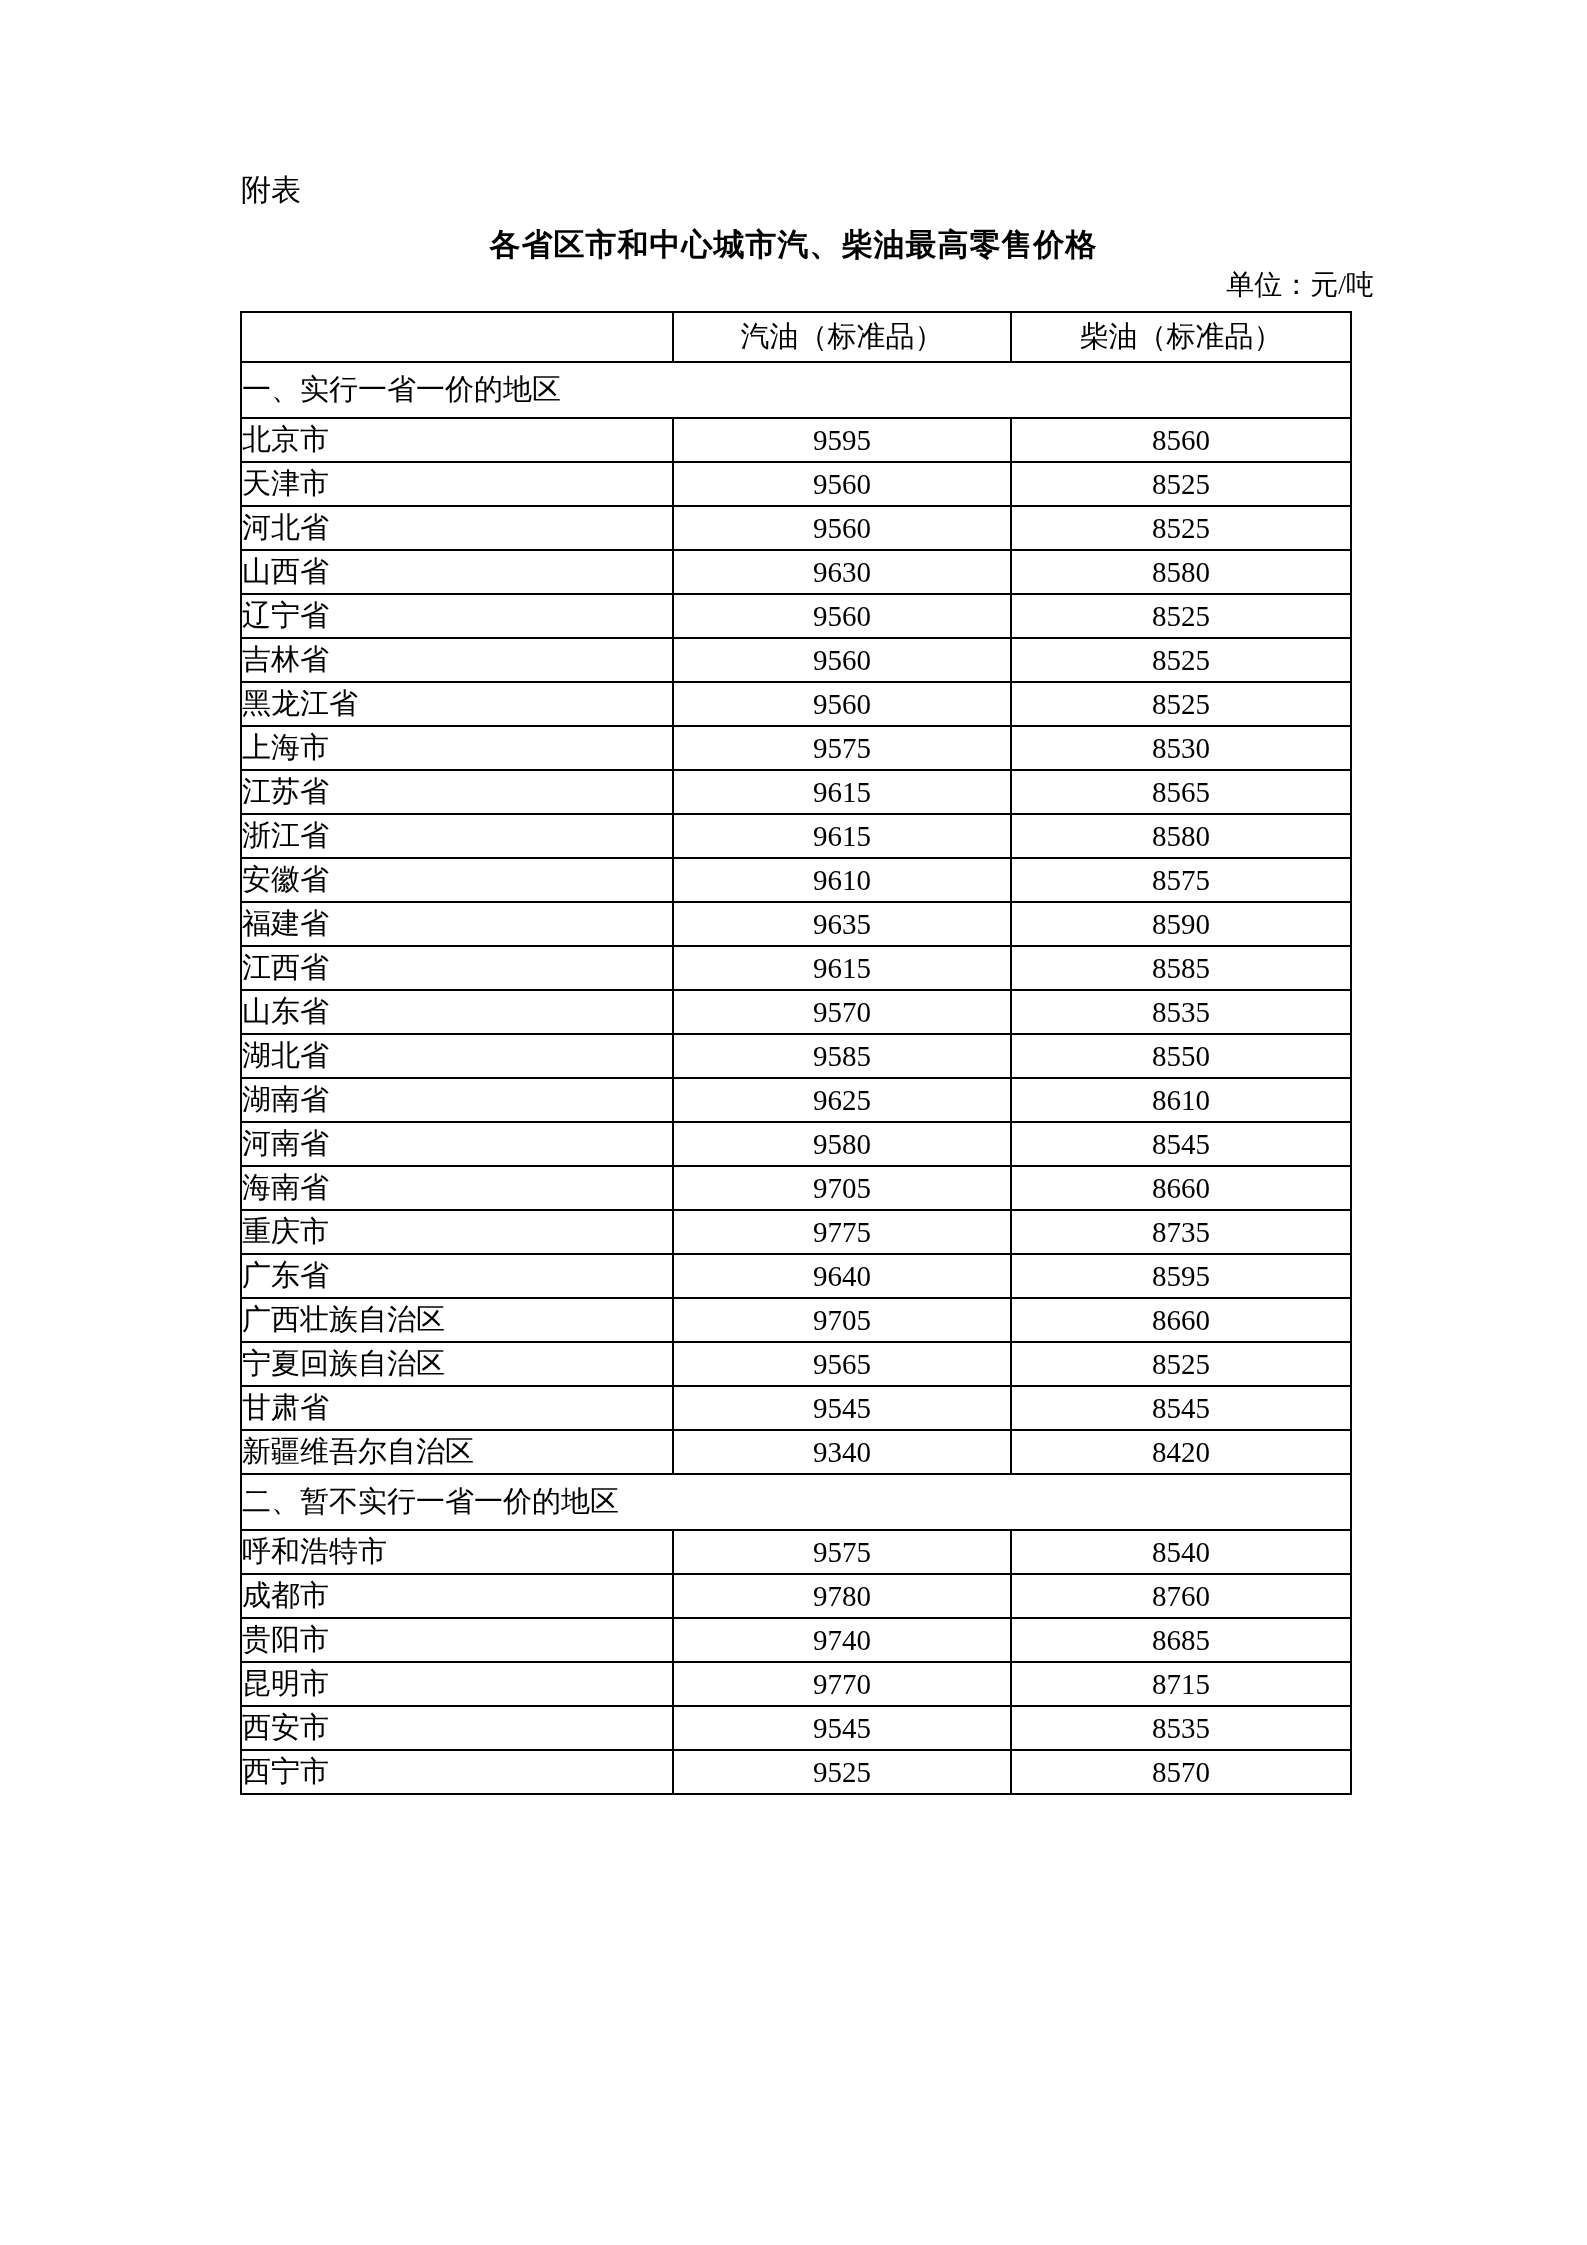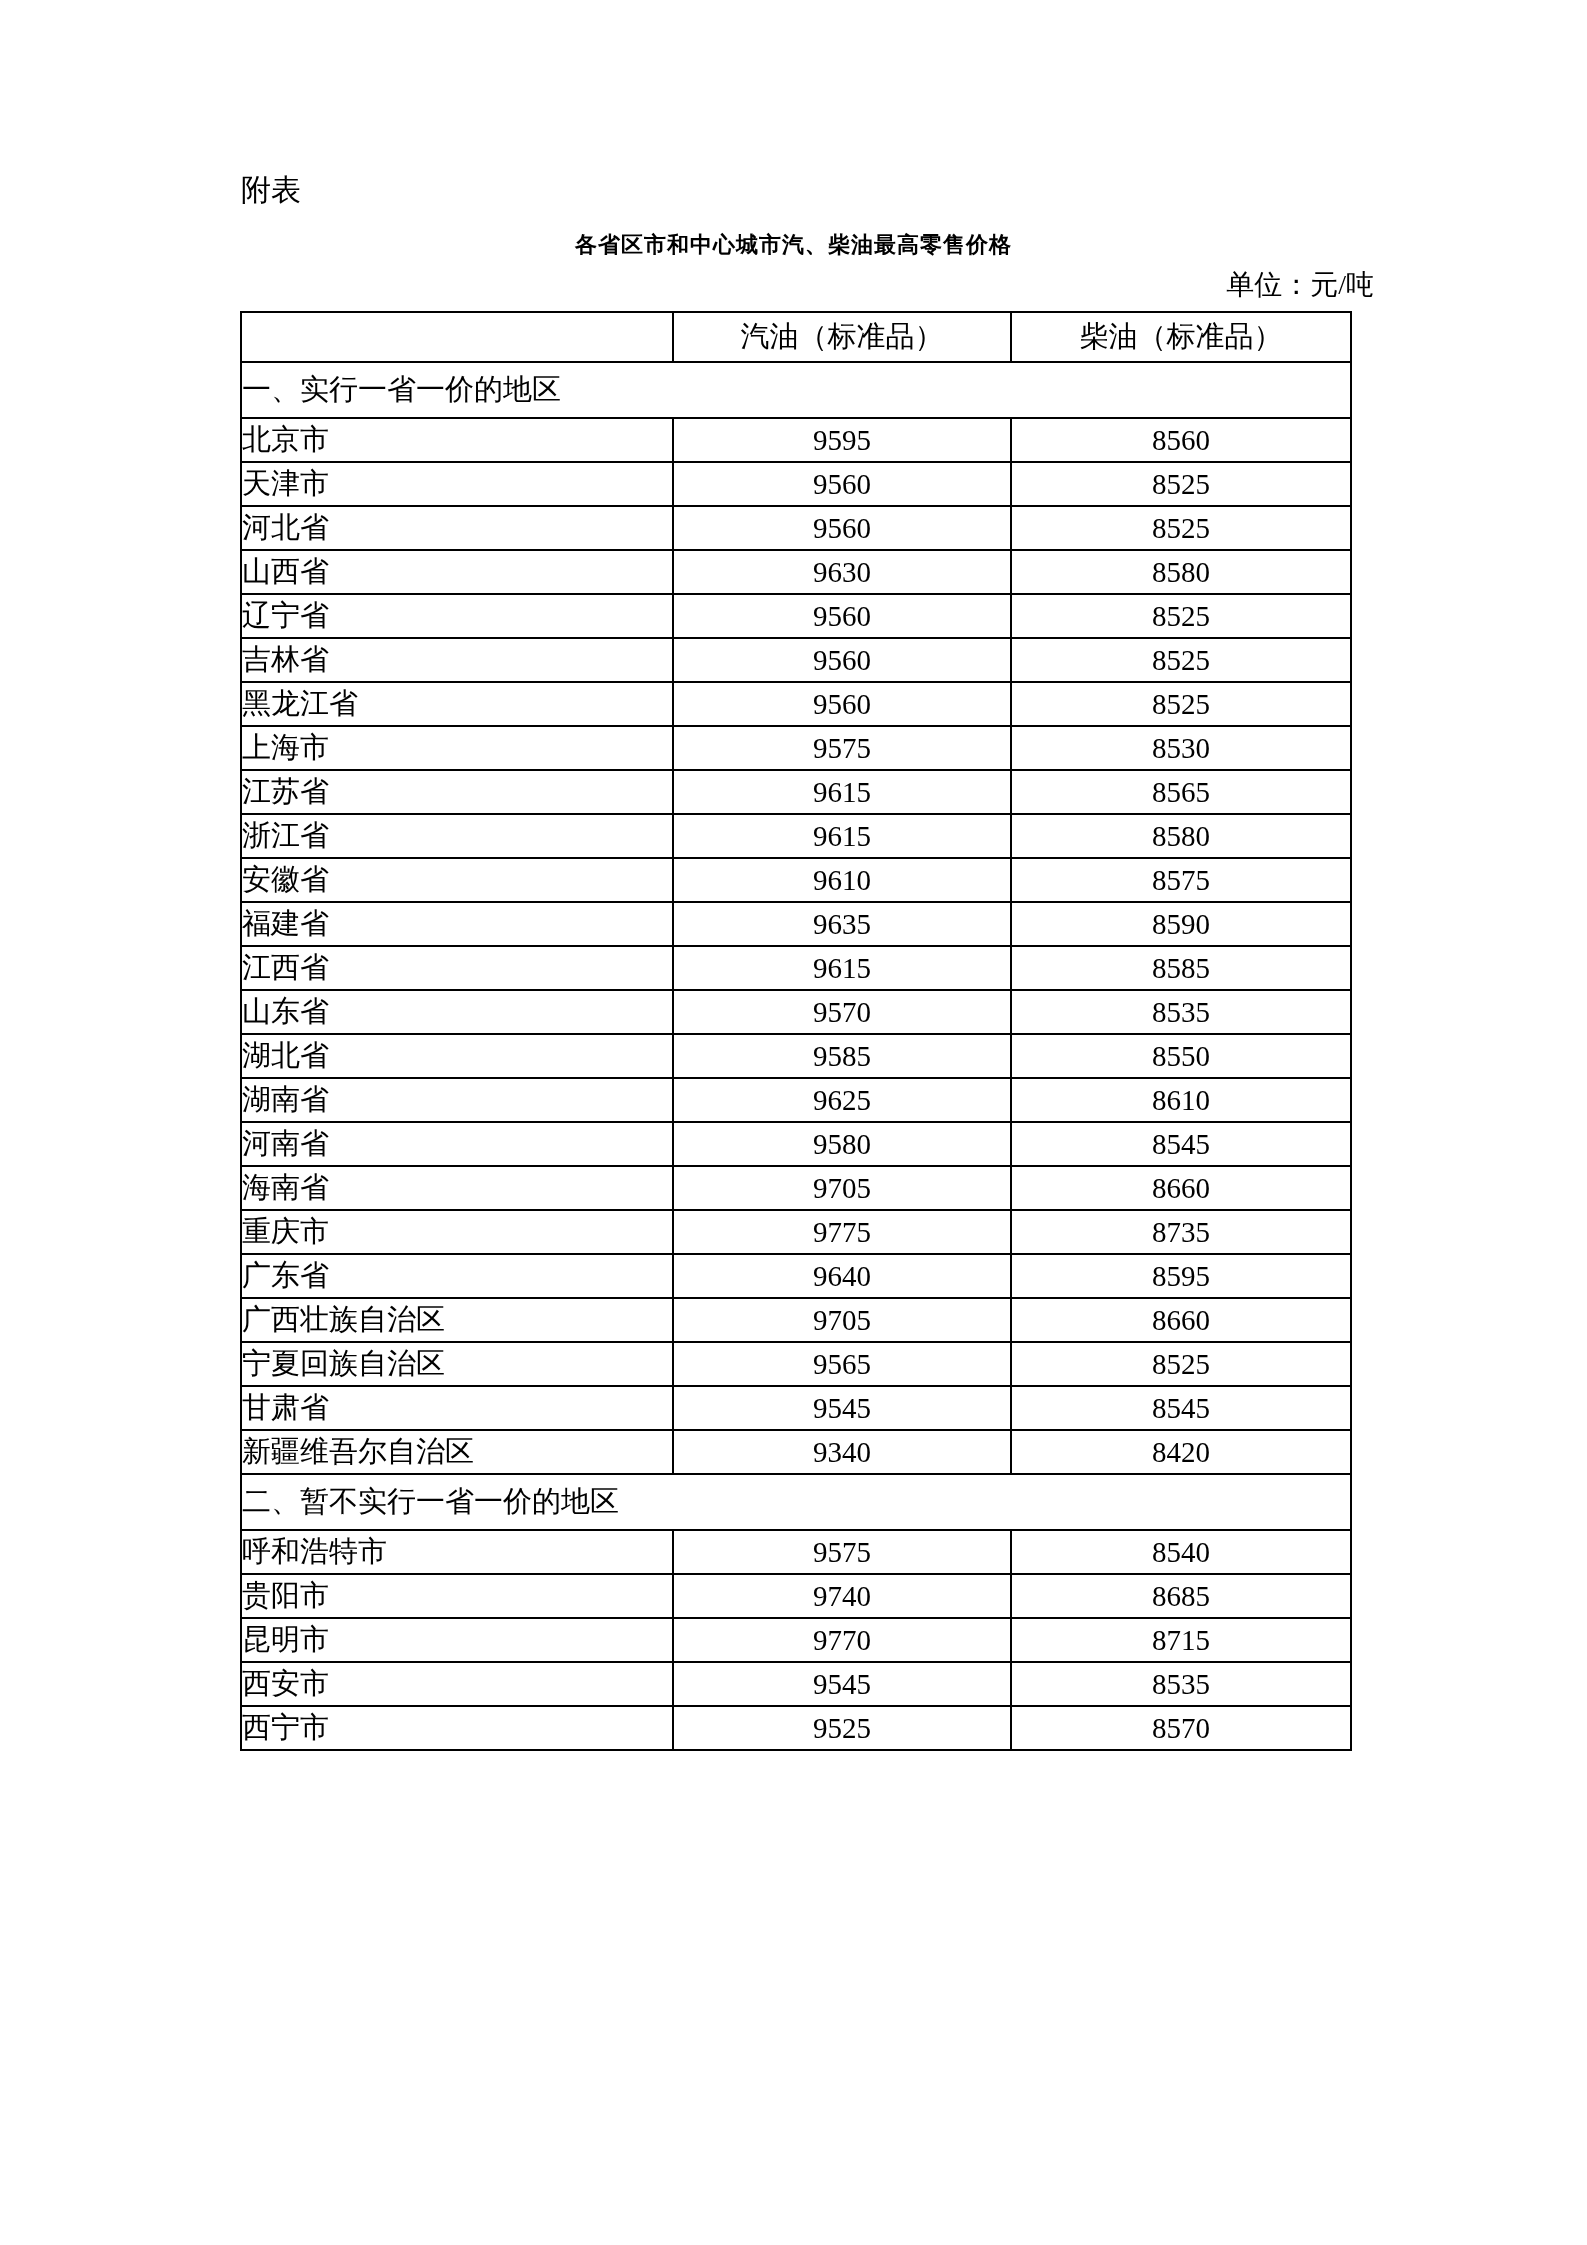--- a/index.html
+++ b/index.html
@@ -25,21 +25,21 @@
     line-height: 40px;
   }
   .doc-title {
     position: absolute;
     left: 0;
     top: 224px;
     width: 1587px;
     text-align: center;
     font-family: "Liberation Sans", "DejaVu Sans", sans-serif;
     font-weight: bold;
-    font-size: 22px;
+    font-size: 31px;
     line-height: 42px;
     letter-spacing: 1px;
   }
   .unit-label {
     position: absolute;
     right: 237px;
     top: 266px;
     font-size: 28px;
     line-height: 38px;
   }
@@ -240,20 +240,25 @@
         </tr>
         <tr class="secrow">
           <td colspan="3" class="section">二、暂不实行一省一价的地区</td>
         </tr>
         <tr>
           <td class="region">呼和浩特市</td>
           <td class="num">9575</td>
           <td class="num">8540</td>
         </tr>
         <tr>
+          <td class="region">成都市</td>
+          <td class="num">9780</td>
+          <td class="num">8760</td>
+        </tr>
+        <tr>
           <td class="region">贵阳市</td>
           <td class="num">9740</td>
           <td class="num">8685</td>
         </tr>
         <tr>
           <td class="region">昆明市</td>
           <td class="num">9770</td>
           <td class="num">8715</td>
         </tr>
         <tr>

